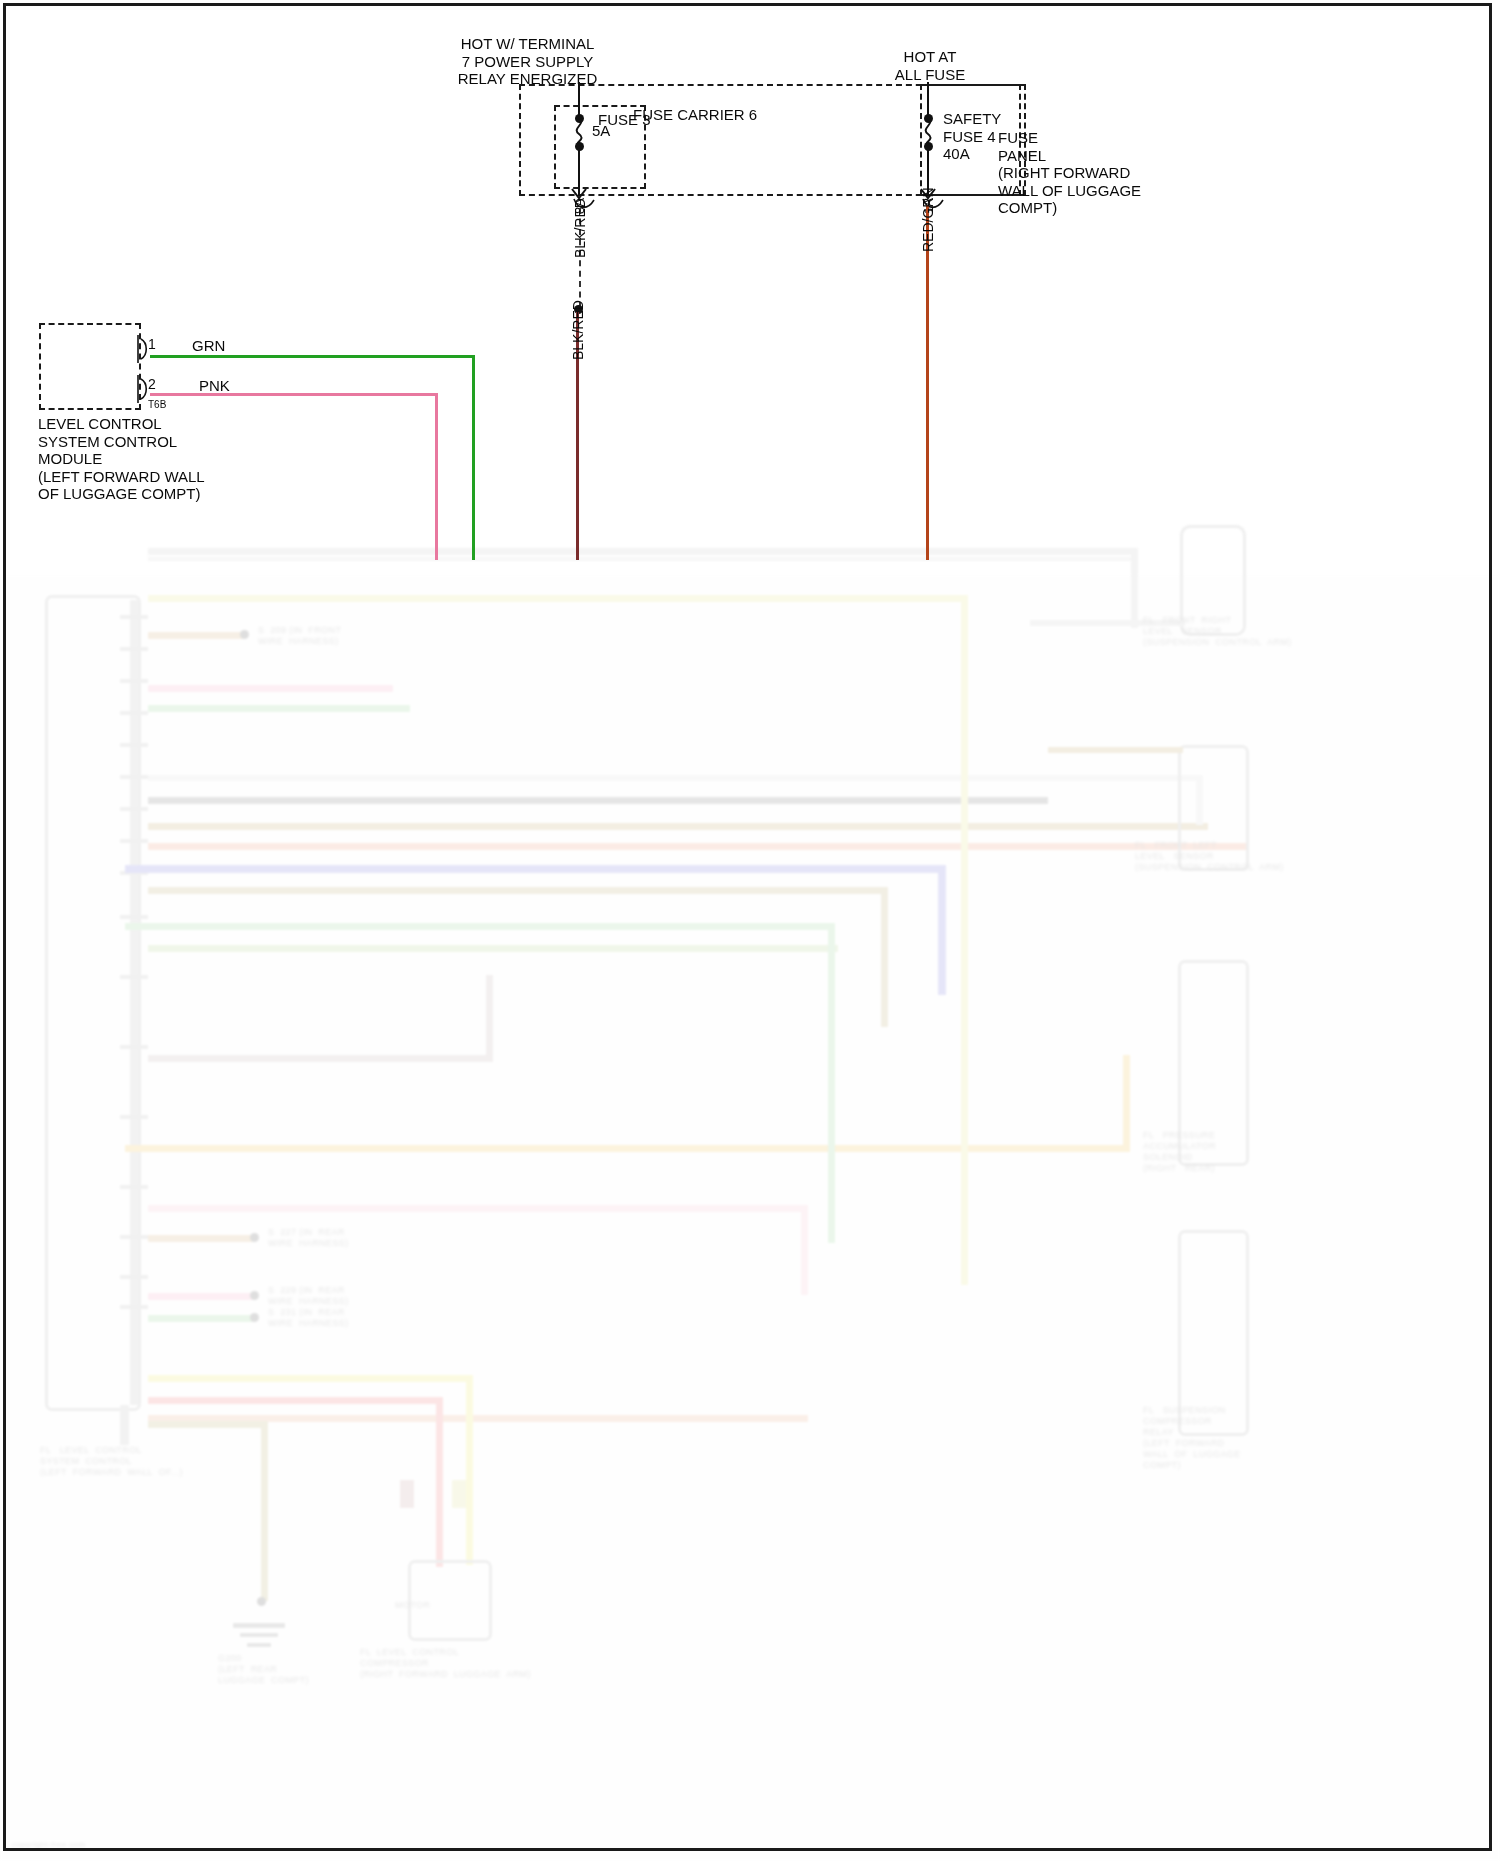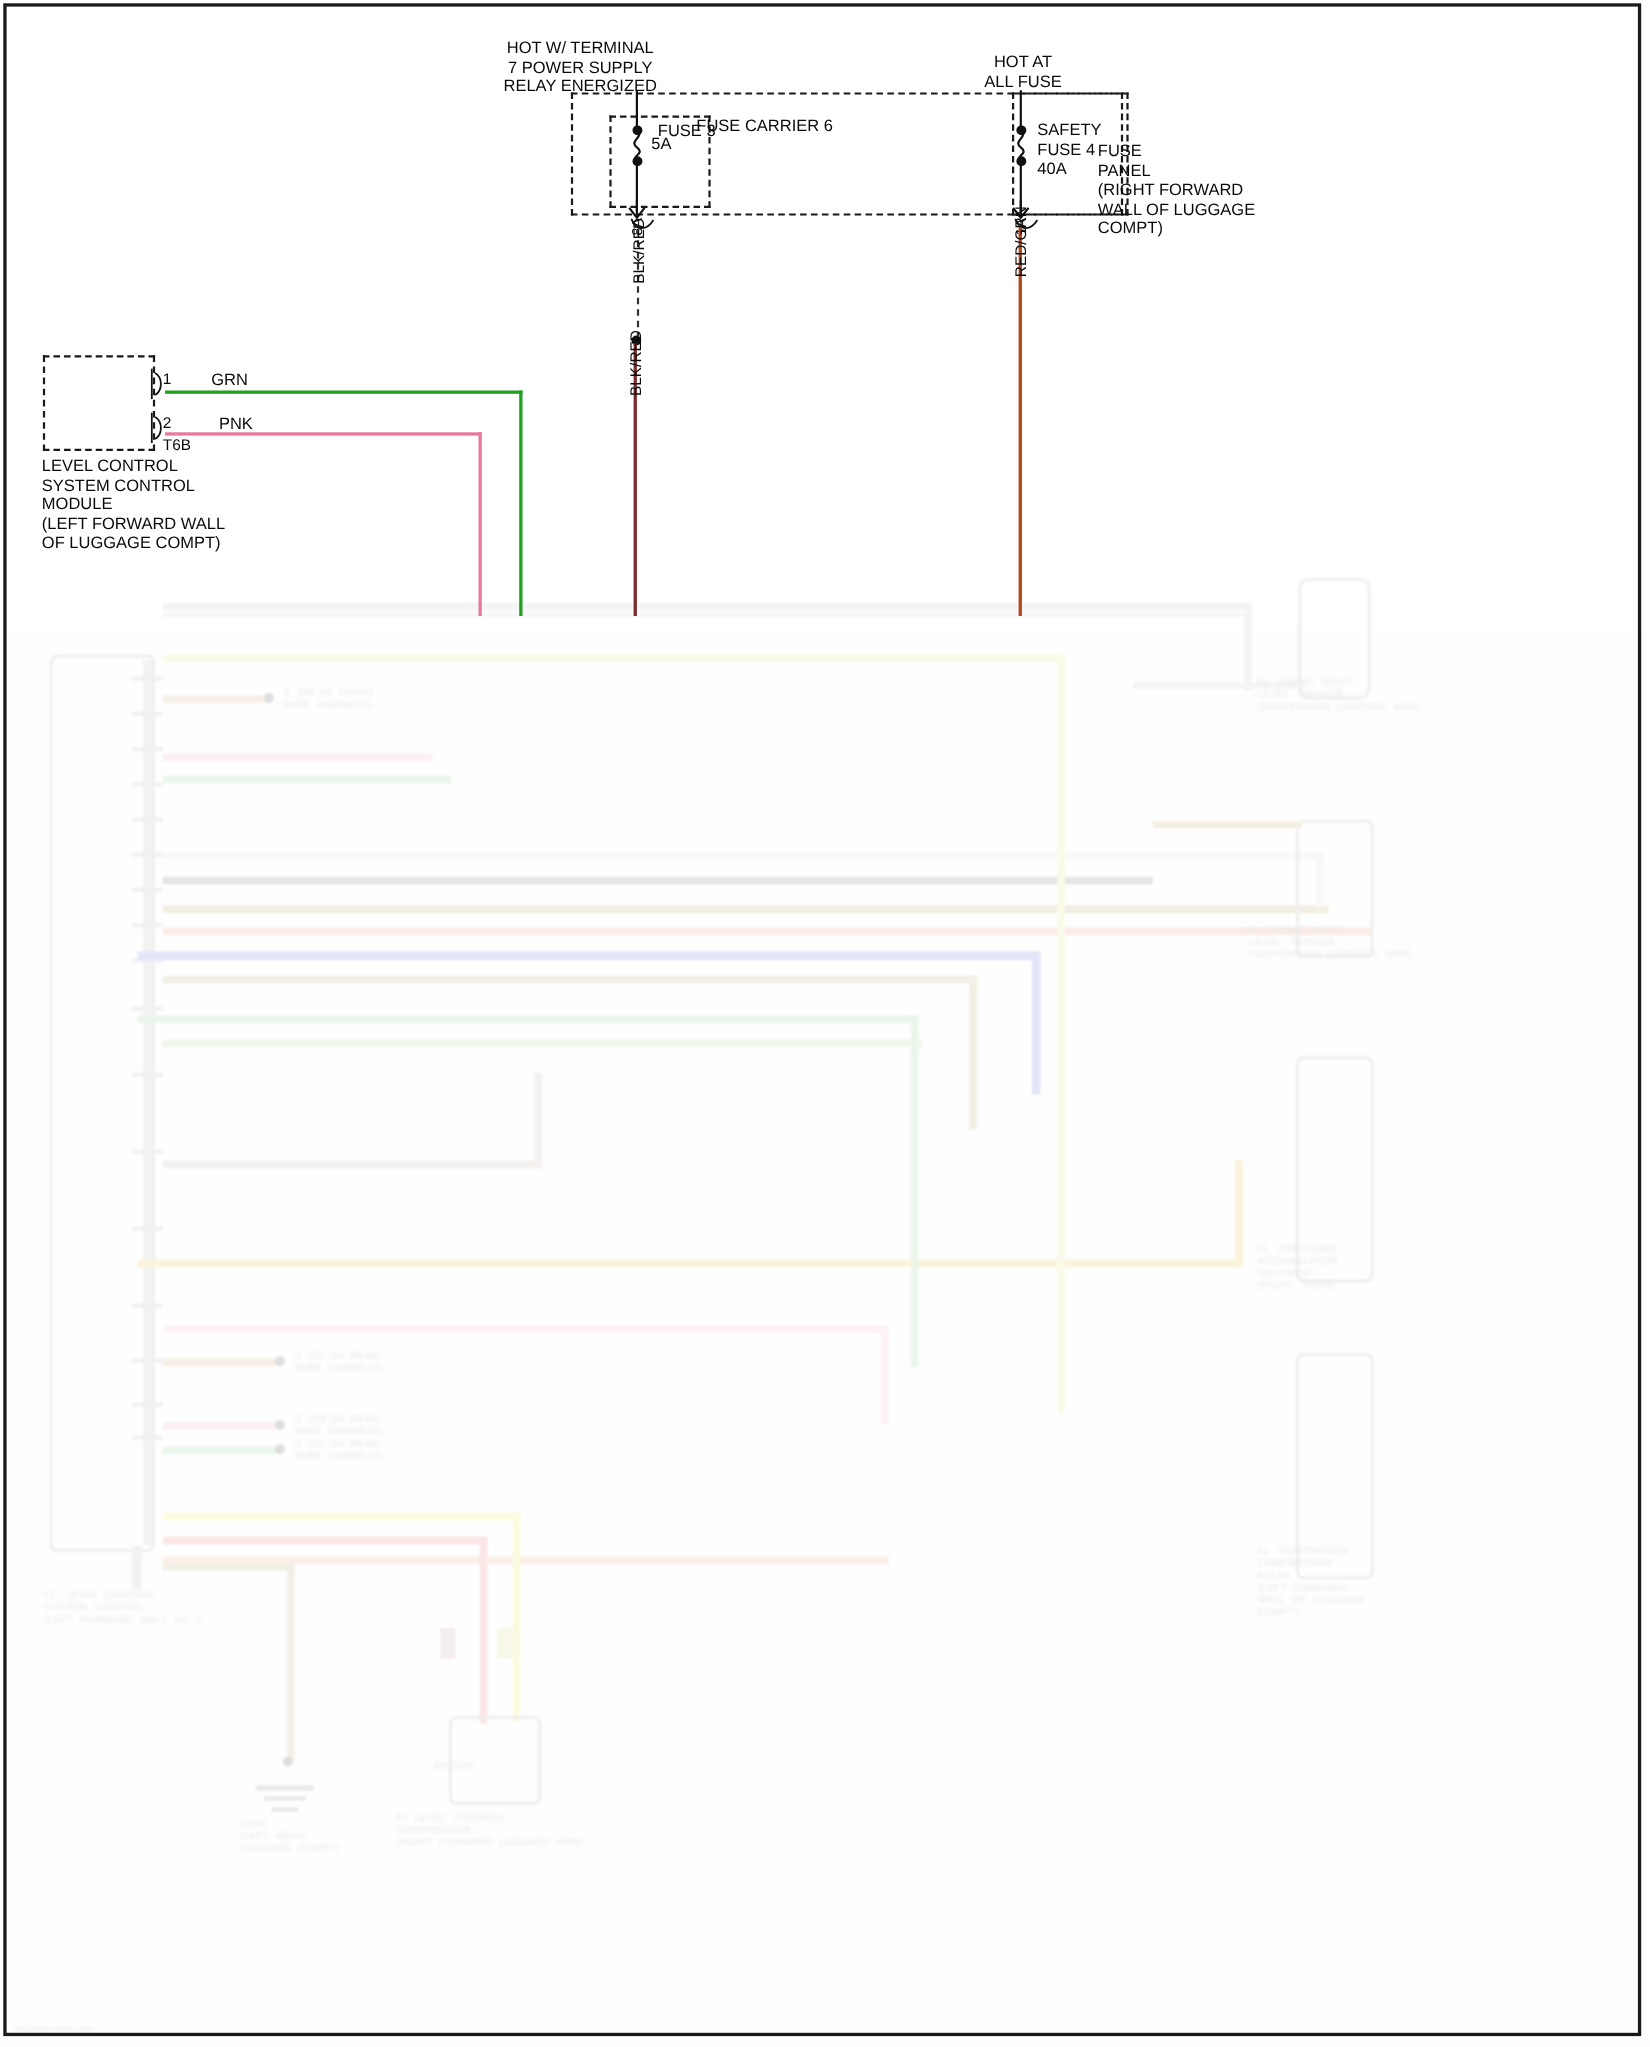--- a/index.html
+++ b/index.html
@@ -250,21 +250,21 @@
 
     <svg style="position:absolute;left:136px;top:335px;" width="16" height="28" viewBox="0 0 16 28">
       <path d="M2 0 L2 28 M5 4 C12 8, 12 20, 5 24" stroke="#111" stroke-width="1.6" fill="none"></path>
     </svg>
     <svg style="position:absolute;left:136px;top:375px;" width="16" height="28" viewBox="0 0 16 28">
       <path d="M2 0 L2 28 M5 4 C12 8, 12 20, 5 24" stroke="#111" stroke-width="1.6" fill="none"></path>
     </svg>
 
     <div class="txt" style="left:148px;top:336px;font-size:14px;">1</div>
     <div class="txt" style="left:148px;top:376px;font-size:14px;">2</div>
-    <div class="txt" style="left:148px;top:396px;font-size:14px;">T6B</div>
+    <div class="txt" style="left:148px;top:396px;font-size:10px;">T6B</div>
 
     <div class="txt" style="left:192px;top:337px;">GRN</div>
     <div class="wire" style="left:150px;top:355px;width:325px;height:3px;background:#21a021;"></div>
     <div class="wire" style="left:472px;top:355px;width:3px;height:205px;background:#21a021;"></div>
 
     <div class="txt" style="left:199px;top:377px;">PNK</div>
     <div class="wire" style="left:150px;top:393px;width:288px;height:3px;background:#e8789f;"></div>
     <div class="wire" style="left:435px;top:393px;width:3px;height:167px;background:#e8789f;"></div>
 
     <div class="txt" style="left:38px;top:415px;">LEVEL CONTROL

